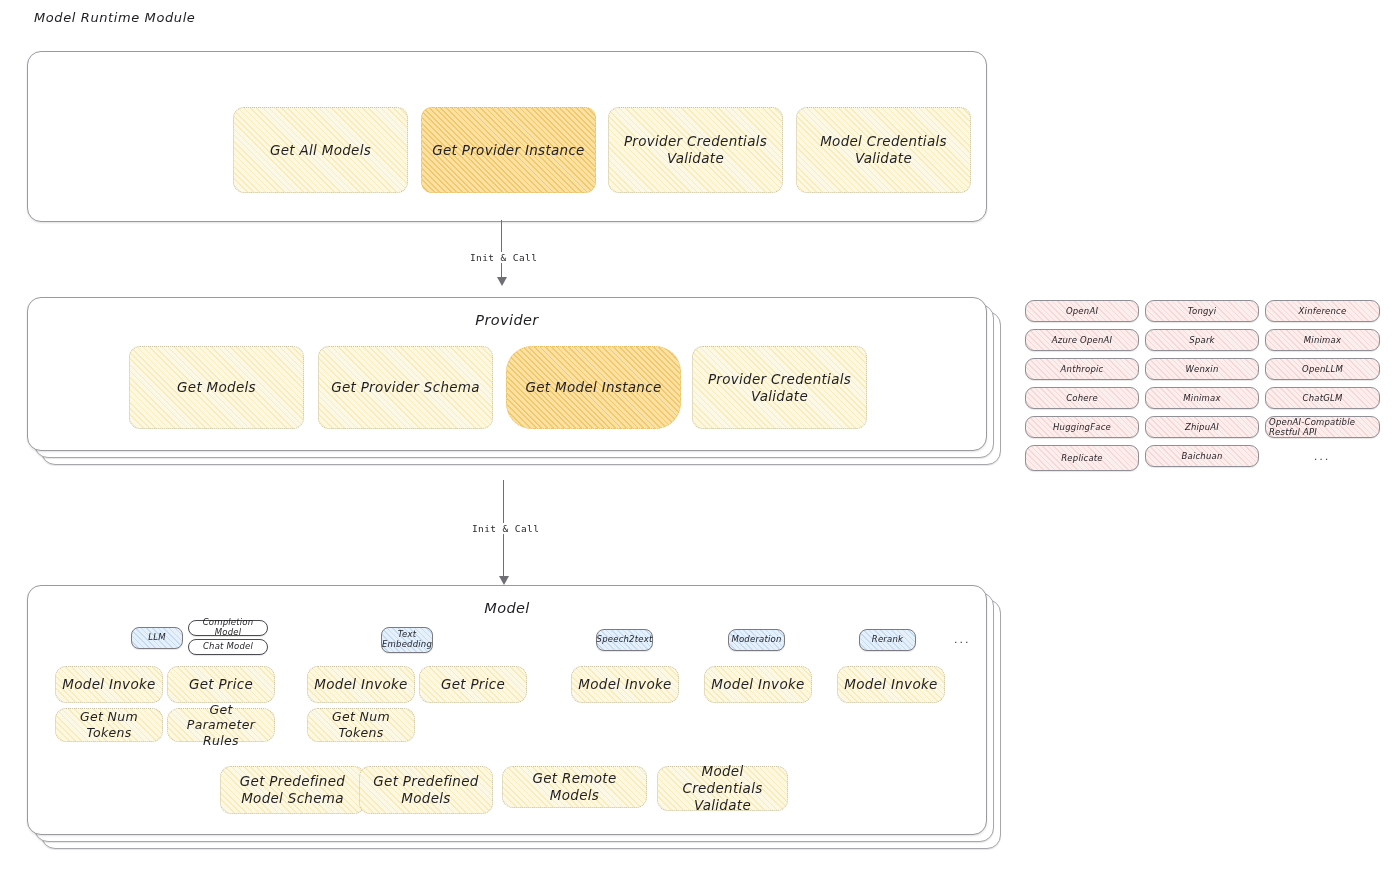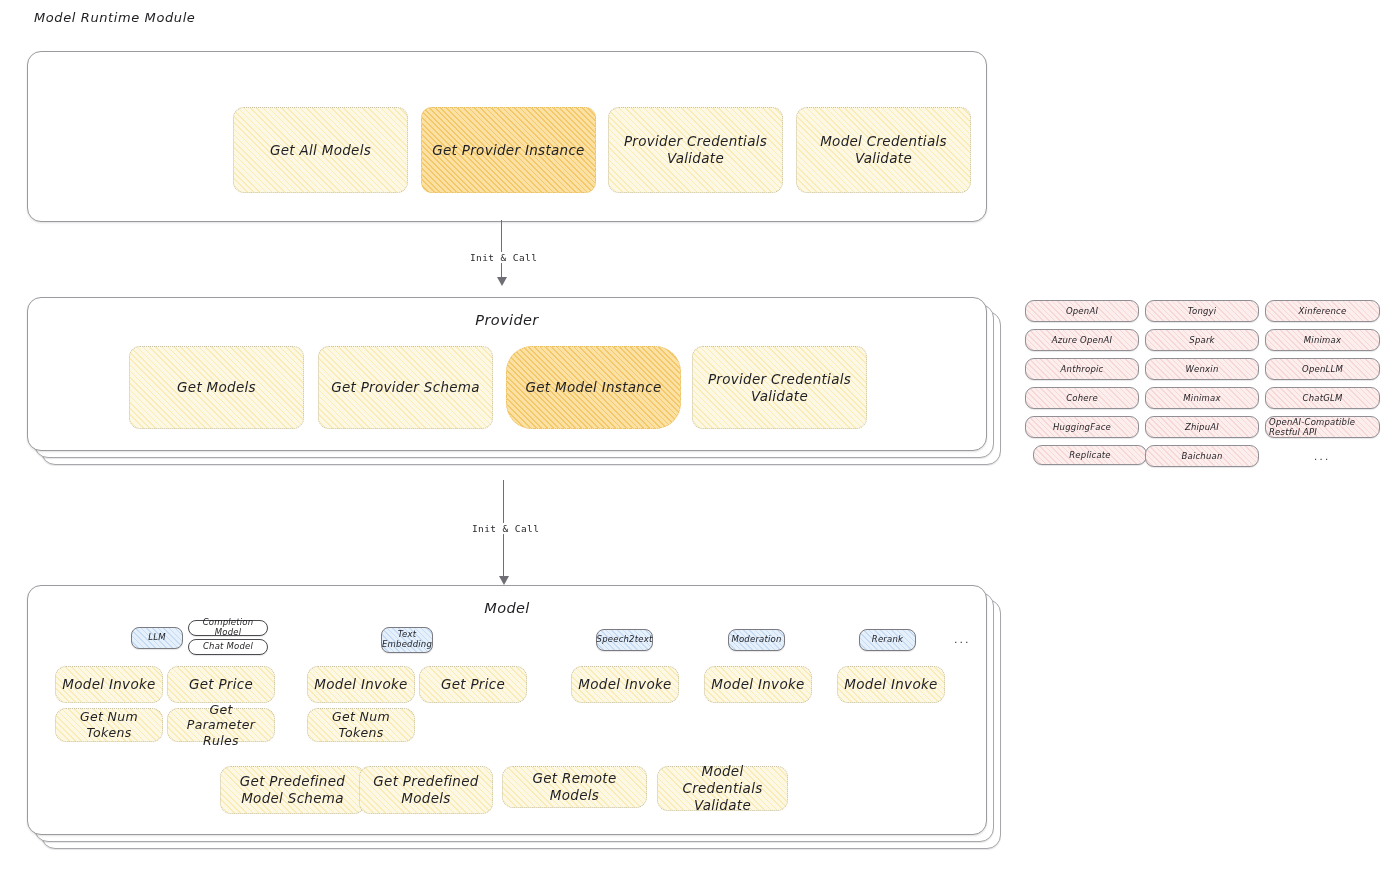--- a/index.html
+++ b/index.html
@@ -156,21 +156,21 @@
   <div class="box" style="left:664px;top:48px;width:175px;height:83px;">Provider Credentials Validate</div>
 </div>
 
 <div style="position:absolute;left:1025px;top:300px;width:355px;height:175px;">
 
   <div class="pill" style="left:0px;top:0px;width:114px;height:22px;">OpenAI</div>
   <div class="pill" style="left:0px;top:29px;width:114px;height:22px;">Azure OpenAI</div>
   <div class="pill" style="left:0px;top:58px;width:114px;height:22px;">Anthropic</div>
   <div class="pill" style="left:0px;top:87px;width:114px;height:22px;">Cohere</div>
   <div class="pill" style="left:0px;top:116px;width:114px;height:22px;">HuggingFace</div>
-  <div class="pill" style="left:0px;top:145px;width:114px;height:20px;margin-left:8px;">Replicate</div>
+  <div class="pill" style="left:0px;top:145px;width:114px;height:26px;">Replicate</div>
 
   <div class="pill" style="left:120px;top:0px;width:114px;height:22px;">Tongyi</div>
   <div class="pill" style="left:120px;top:29px;width:114px;height:22px;">Spark</div>
   <div class="pill" style="left:120px;top:58px;width:114px;height:22px;">Wenxin</div>
   <div class="pill" style="left:120px;top:87px;width:114px;height:22px;">Minimax</div>
   <div class="pill" style="left:120px;top:116px;width:114px;height:22px;">ZhipuAI</div>
   <div class="pill" style="left:120px;top:145px;width:114px;height:22px;">Baichuan</div>
 
   <div class="pill" style="left:240px;top:0px;width:115px;height:22px;">Xinference</div>
   <div class="pill" style="left:240px;top:29px;width:115px;height:22px;">Minimax</div>
@@ -195,21 +195,21 @@
 
   <div class="tpill" style="left:353px;top:41px;width:52px;height:26px;">Text Embedding</div>
   <div class="tpill" style="left:568px;top:43px;width:57px;height:22px;">Speech2text</div>
   <div class="tpill" style="left:700px;top:43px;width:57px;height:22px;">Moderation</div>
   <div class="tpill" style="left:831px;top:43px;width:57px;height:22px;">Rerank</div>
   <div class="tdots" style="left:926px;top:47px;">...</div>
 
   <div class="box" style="left:27px;top:80px;width:108px;height:37px;">Model Invoke</div>
   <div class="box" style="left:139px;top:80px;width:108px;height:37px;">Get Price</div>
   <div class="box small" style="left:27px;top:122px;width:108px;height:34px;">Get Num Tokens</div>
-  <div class="box small" style="left:139px;top:122px;width:108px;height:34px;">Get Parameter Rules</div>
+  <div class="box small" style="left:139px;top:122px;width:108px;height:34px;border-radius:12px;">Get Parameter Rules</div>
 
   <div class="box" style="left:279px;top:80px;width:108px;height:37px;">Model Invoke</div>
   <div class="box" style="left:391px;top:80px;width:108px;height:37px;">Get Price</div>
   <div class="box small" style="left:279px;top:122px;width:108px;height:34px;">Get Num Tokens</div>
 
   <div class="box" style="left:543px;top:80px;width:108px;height:37px;">Model Invoke</div>
 
   <div class="box" style="left:676px;top:80px;width:108px;height:37px;">Model Invoke</div>
 
   <div class="box" style="left:809px;top:80px;width:108px;height:37px;">Model Invoke</div>

